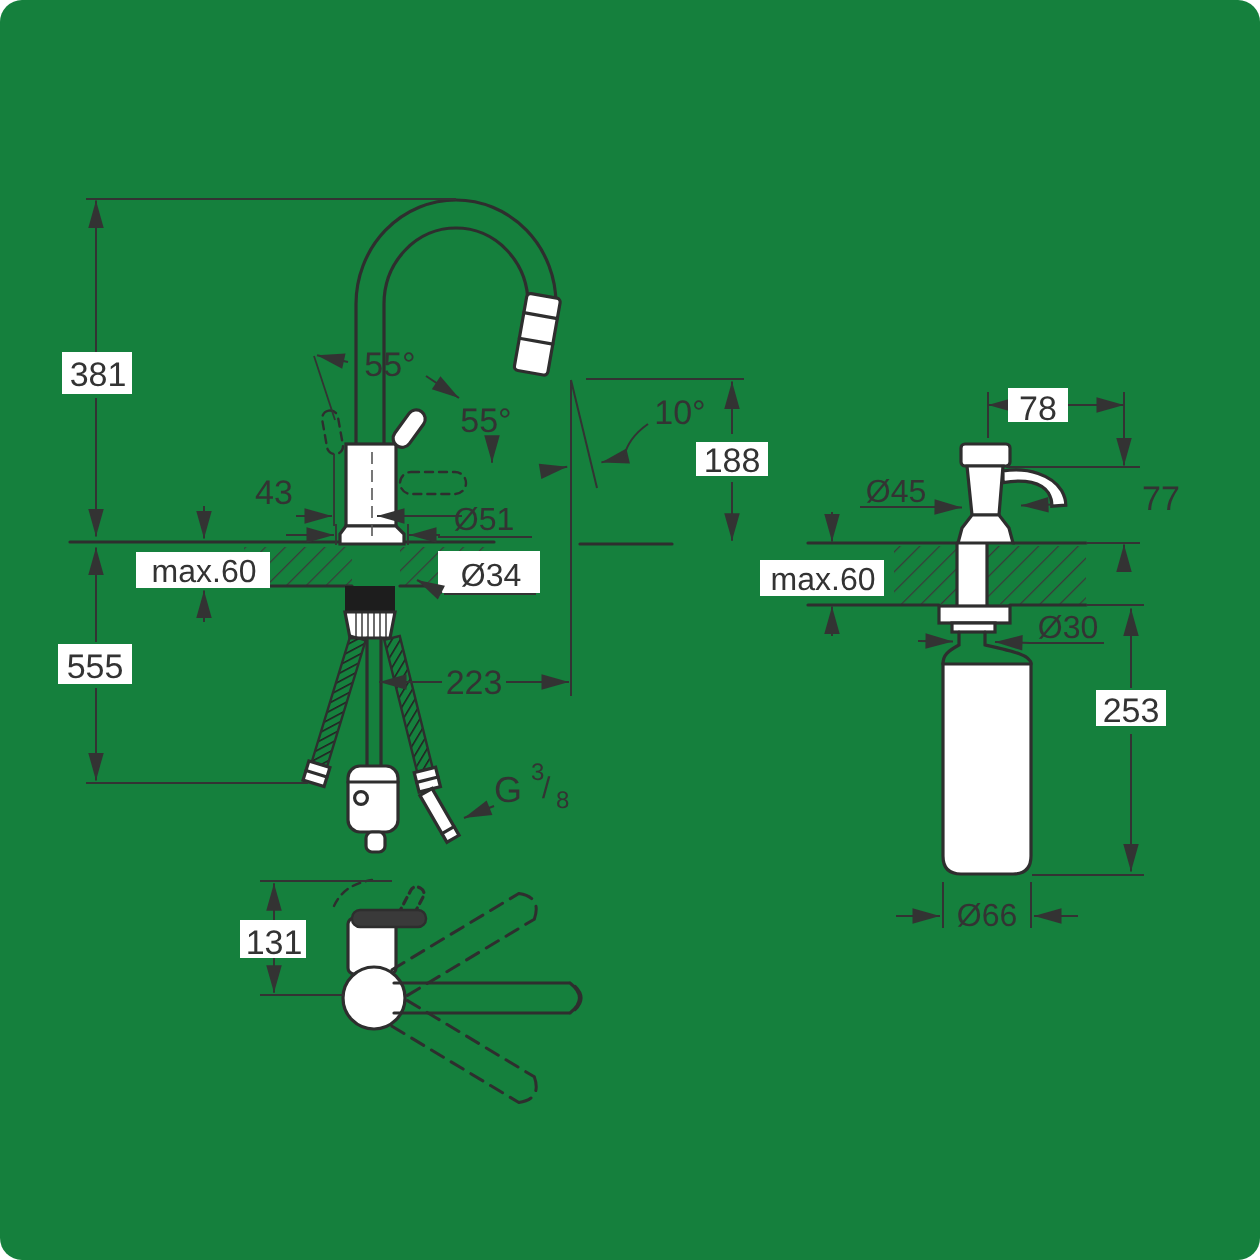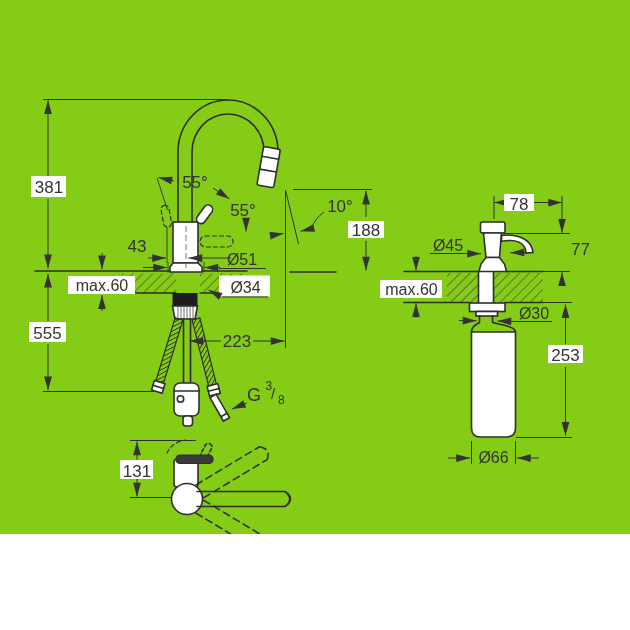--- a/index.html
+++ b/index.html
@@ -1,16 +1,16 @@
 <!DOCTYPE html>
 <html><head>
 <meta charset="utf-8">
 <style>
   html,body{margin:0;padding:0;background:#fff;}
-  .canvas{position:relative;width:630px;height:534px;background:#84cc16;overflow:hidden;}
+  .canvas{position:relative;width:630px;height:630px;background:#15803d;overflow:hidden;border-radius:11px;}
   svg{position:absolute;left:0;top:0;}
   text{font-family:"Liberation Sans", sans-serif;fill:#333;}
   .dim{font-size:17px;}
   .dims{font-size:16px;}
   .sup{font-size:12px;}
   .slash{font-size:15px;}
   .obj{stroke:#2e2e2e;stroke-width:1.6;fill:none;stroke-linecap:round;}
   .objf{stroke:#2e2e2e;stroke-width:1.6;fill:#fff;}
   .thin{stroke:#333;stroke-width:1;fill:none;}
   .thinf{stroke:#333;stroke-width:0.9;fill:none;}

